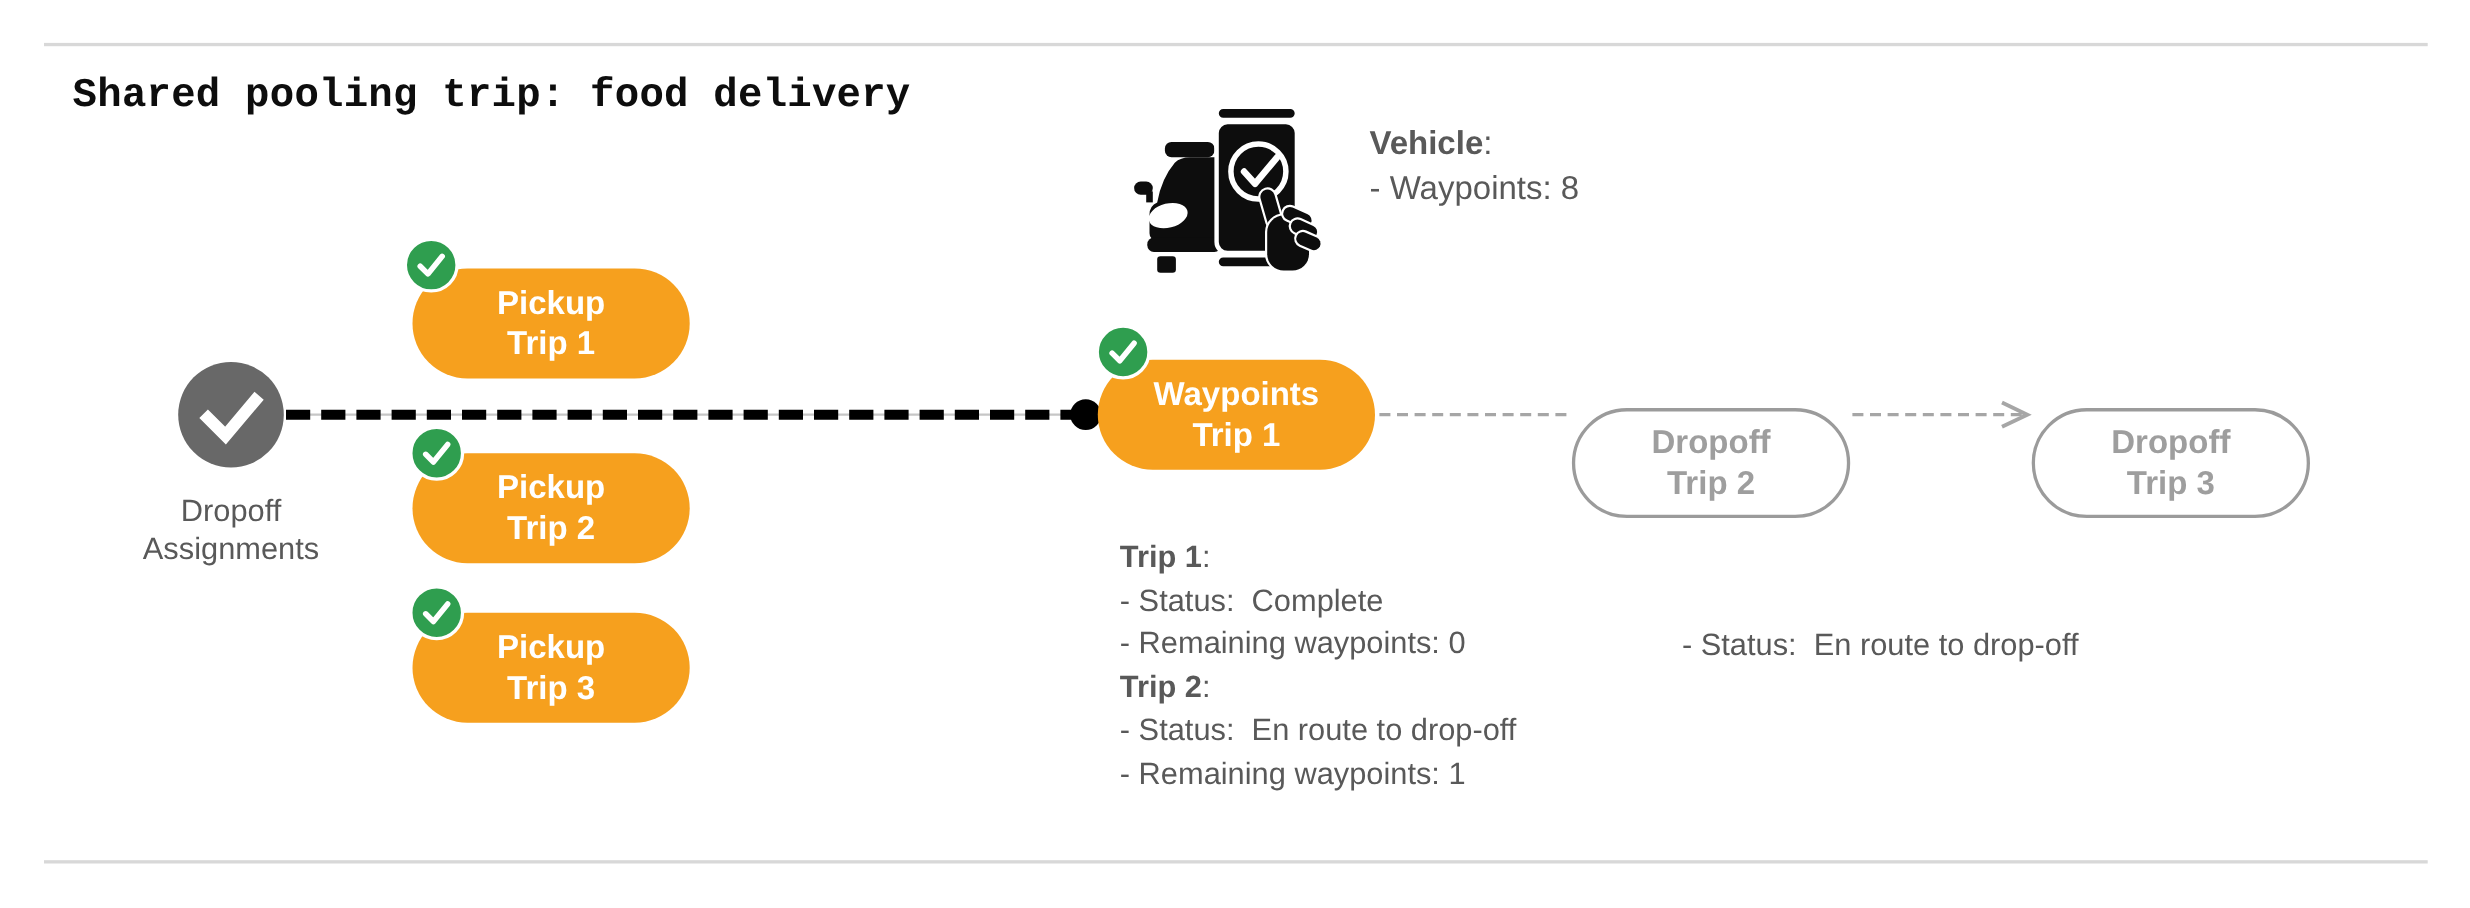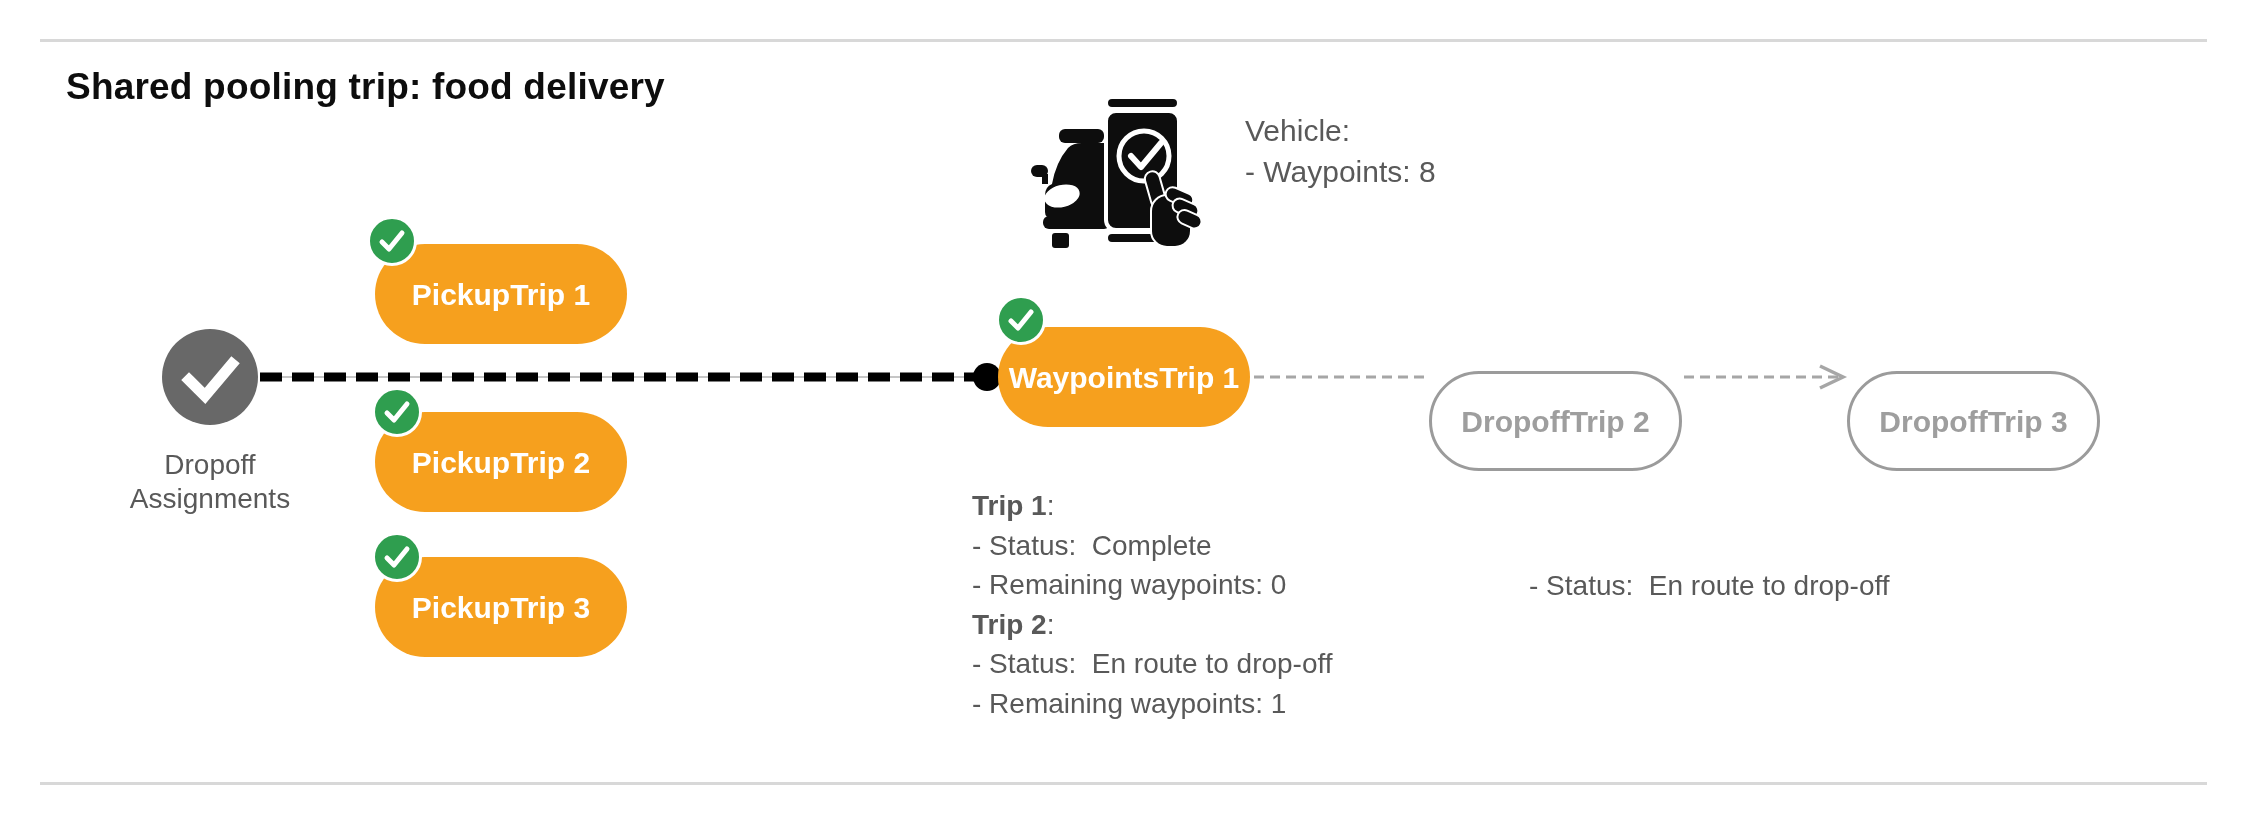--- a/index.html
+++ b/index.html
@@ -4,35 +4,36 @@
 <style>
   html,body{margin:0;padding:0;background:#fff;}
   #canvas{
     position:relative;width:2245px;height:825px;background:#fff;overflow:hidden;
     font-family:"Liberation Sans", sans-serif;
   }
   .rule{position:absolute;left:40px;width:2167px;height:3px;background:#D8D8D8;}
   .page-title{
     position:absolute;left:66px;top:66px;font-size:37px;font-weight:bold;color:#0d0d0d;
     letter-spacing:0.2px;
+    font-family:Liberation Mono, monospace;
   }
   .vehicle-text{position:absolute;left:1245px;top:110px;font-size:30px;line-height:41px;color:#595959;}
-  .vehicle-text .b{font-weight:normal;}
+  .vehicle-text .b{font-weight:bold;}
   .vehicle-text .line{white-space:pre;}
   .start-circle{
     position:absolute;left:162px;top:329px;width:96px;height:96px;border-radius:50%;
     background:#686868;display:flex;align-items:center;justify-content:center;
   }
   .start-label{
     position:absolute;left:60px;top:448px;width:300px;text-align:center;
     font-size:28px;line-height:34px;color:#595959;
   }
   .pill{
     position:absolute;width:252px;height:100px;border-radius:50px;
-    display:flex;flex-direction:row;align-items:center;justify-content:center;
+    display:flex;flex-direction:column;align-items:center;justify-content:center;
     font-size:30px;font-weight:bold;line-height:37px;text-align:center;box-sizing:border-box;
   }
   .pill-orange{background:#F6A01E;color:#ffffff;}
   .pill-ghost{background:#ffffff;border:3px solid #9B9B9B;color:#9E9E9E;width:253px;margin-top:44px;}
   .badge{
     position:absolute;width:50px;height:50px;border-radius:50%;background:#2F9E4F;
     border:3px solid #ffffff;box-sizing:border-box;display:flex;align-items:center;justify-content:center;
   }
   .status-block{position:absolute;font-size:28px;line-height:39.5px;color:#595959;}
   .status-block .line{white-space:pre;}
@@ -143,21 +144,21 @@
     <svg width="44" height="44" viewBox="0 0 44 44">
       <path d="M12,23 L19,30 L32,14" fill="none" stroke="#ffffff" stroke-width="5" stroke-linecap="round" stroke-linejoin="round"></path>
     </svg>
   </div>
   <div class="badge" style="left:996px;top:295px">
     <svg width="44" height="44" viewBox="0 0 44 44">
       <path d="M12,23 L19,30 L32,14" fill="none" stroke="#ffffff" stroke-width="5" stroke-linecap="round" stroke-linejoin="round"></path>
     </svg>
   </div>
 
-  <div class="status-block" style="left:972px;top:486px">
+  <div class="status-block" style="left:1018px;top:486px">
     <div class="line"><span class="t">Trip 1</span><span>:</span></div>
     <div class="line">- Status:  Complete</div>
     <div class="line">- Remaining waypoints: 0</div>
     <div class="line"><span class="t">Trip 2</span><span>:</span></div>
     <div class="line">- Status:  En route to drop-off</div>
     <div class="line">- Remaining waypoints: 1</div>
   </div>
 
   <div class="status-block" style="left:1529px;top:566px">
     <div class="line">- Status:  En route to drop-off</div>

